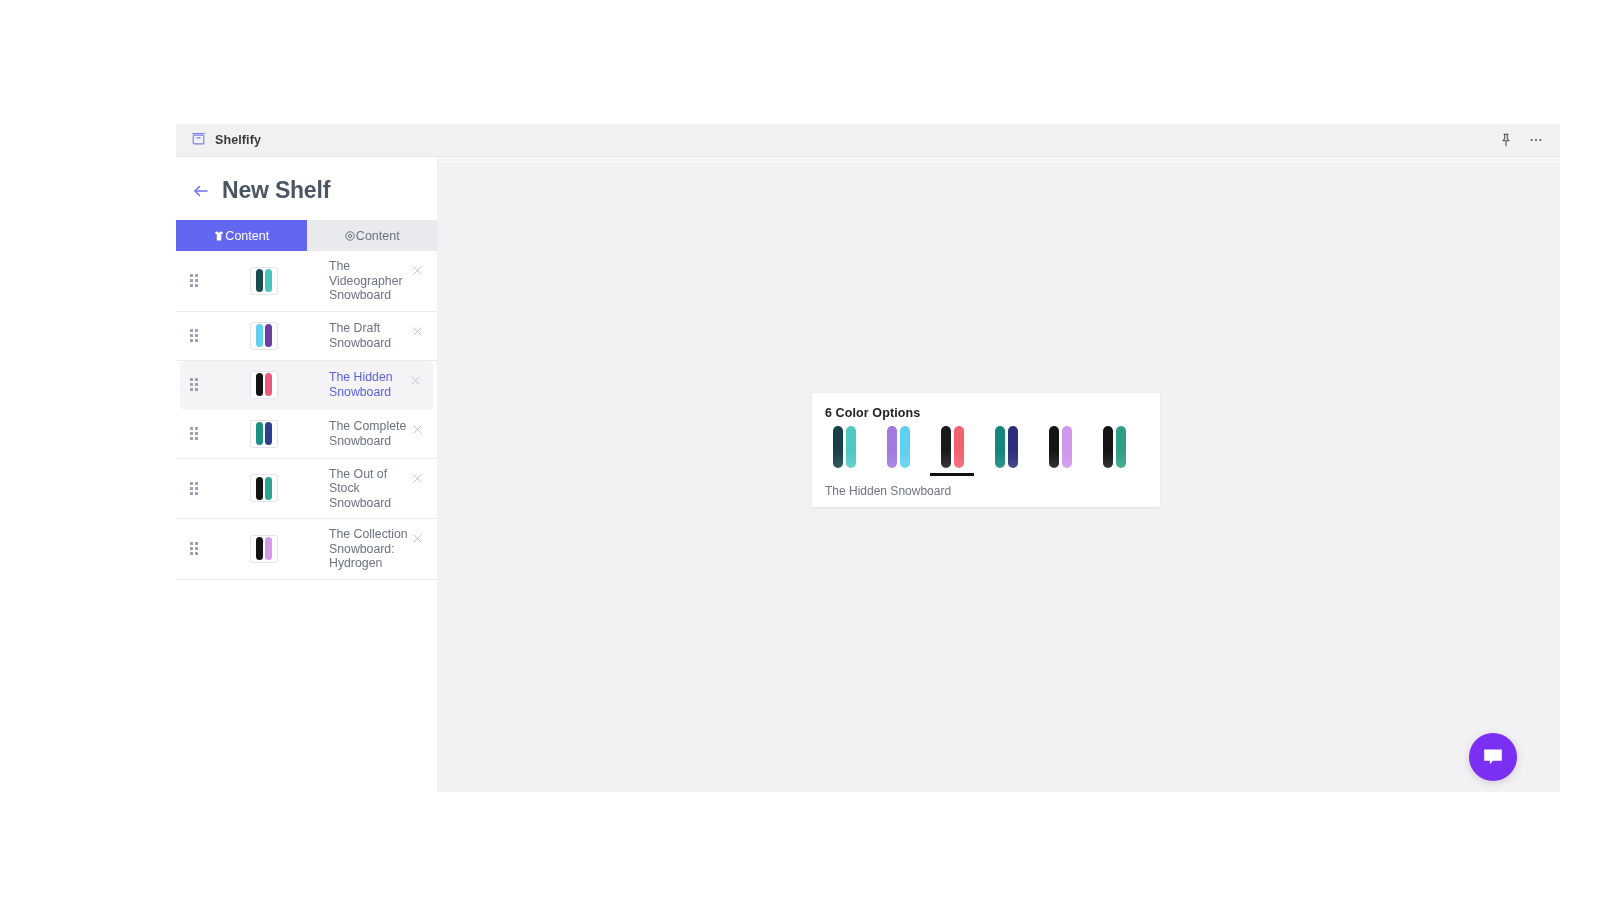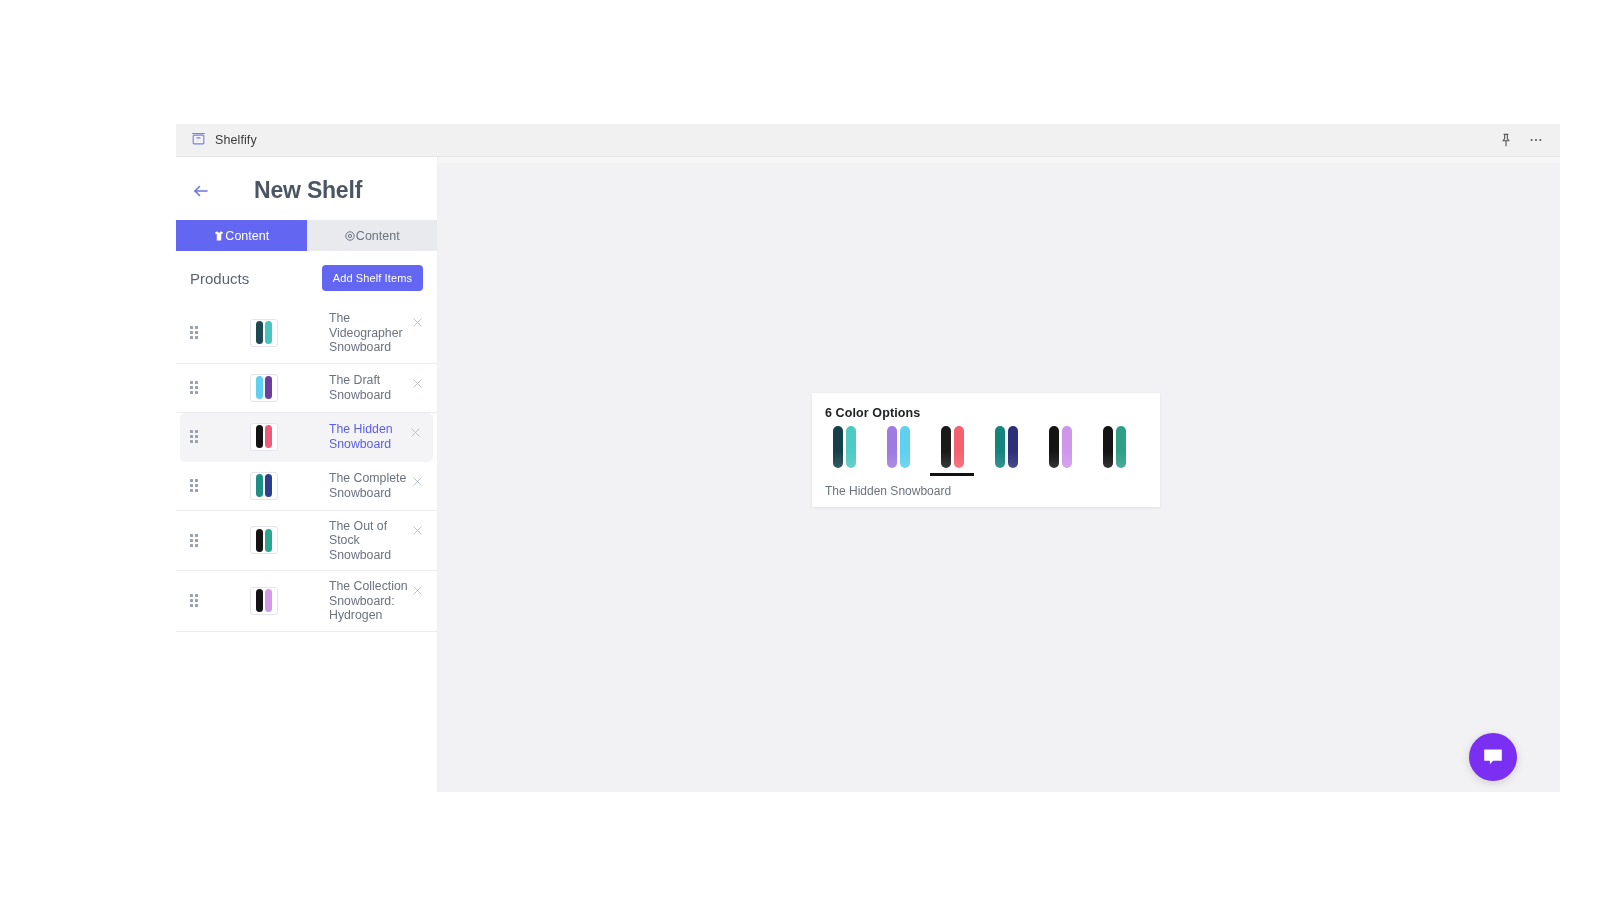--- a/index.html
+++ b/index.html
@@ -18,21 +18,21 @@
     background: #f6f6f7;
     overflow: hidden;
   }
 
   
   #topbar {
     position: absolute; left: 0; top: 0;
     width: 100%; height: 33px;
     background: #f1f1f1;
     border-bottom: 1px solid #e6e6e6;
-    display: flex; align-items: center;
+    display: flex; align-items: center; font-weight: bold;
   }
   #brand { display: flex; align-items: center; gap: 9px; padding-left: 15px; }
   .brand-label {
     font-size: 12.5px; color: #3c3c3c; letter-spacing: .1px;
   }
   #topbar-actions {
     margin-left: auto; display: flex; align-items: center;
     gap: 14px; padding-right: 16px;
   }
   .tb-icon { width: 16px; height: 16px; color: #5a5a5a; display: block; }
@@ -47,21 +47,21 @@
     display: flex; flex-direction: column;
     border-right: 1px solid #f0f0f2;
   }
   #shelf-header {
     display: flex; align-items: center; gap: 12px;
     padding: 22px 16px 18px 16px;
   }
   #back-arrow { width: 18px; height: 18px; color: #6b72e8; flex: 0 0 auto; cursor: pointer; }
   #shelf-title {
     font-size: 23px; font-weight: bold; color: #4b5563;
-    letter-spacing: -.2px; line-height: 1; margin-left: 32px;
+    letter-spacing: -.2px; line-height: 1;
   }
 
   
   #tabs { display: flex; height: 31px; }
   .tab {
     flex: 1; display: flex; align-items: center; justify-content: center;
     gap: 0; font-size: 12.5px; cursor: pointer;
   }
   .tab.active { background: #6366f1; color: #ffffff; }
   .tab.inactive { background: #e9eaee; color: #6b7280; }
@@ -223,24 +223,20 @@
       </div>
       <div class="tab inactive">
         <svg class="tab-ico" viewBox="0 0 24 24" fill="none" stroke="currentColor" stroke-width="2">
           <circle cx="12" cy="12" r="3.2"></circle>
           <circle cx="12" cy="12" r="8.4"></circle>
         </svg>
         <span>Content</span>
       </div>
     </div>
 
-    <div id="products-bar">
-      <div id="products-label">Products</div>
-      <button id="add-items-btn">Add Shelf Items</button>
-    </div>
 
     <div id="product-list">
         <div class="prod-row">
           <div class="drag-handle">
             <i></i>
             <i></i>
             <i></i>
             <i></i>
             <i></i>
             <i></i>

